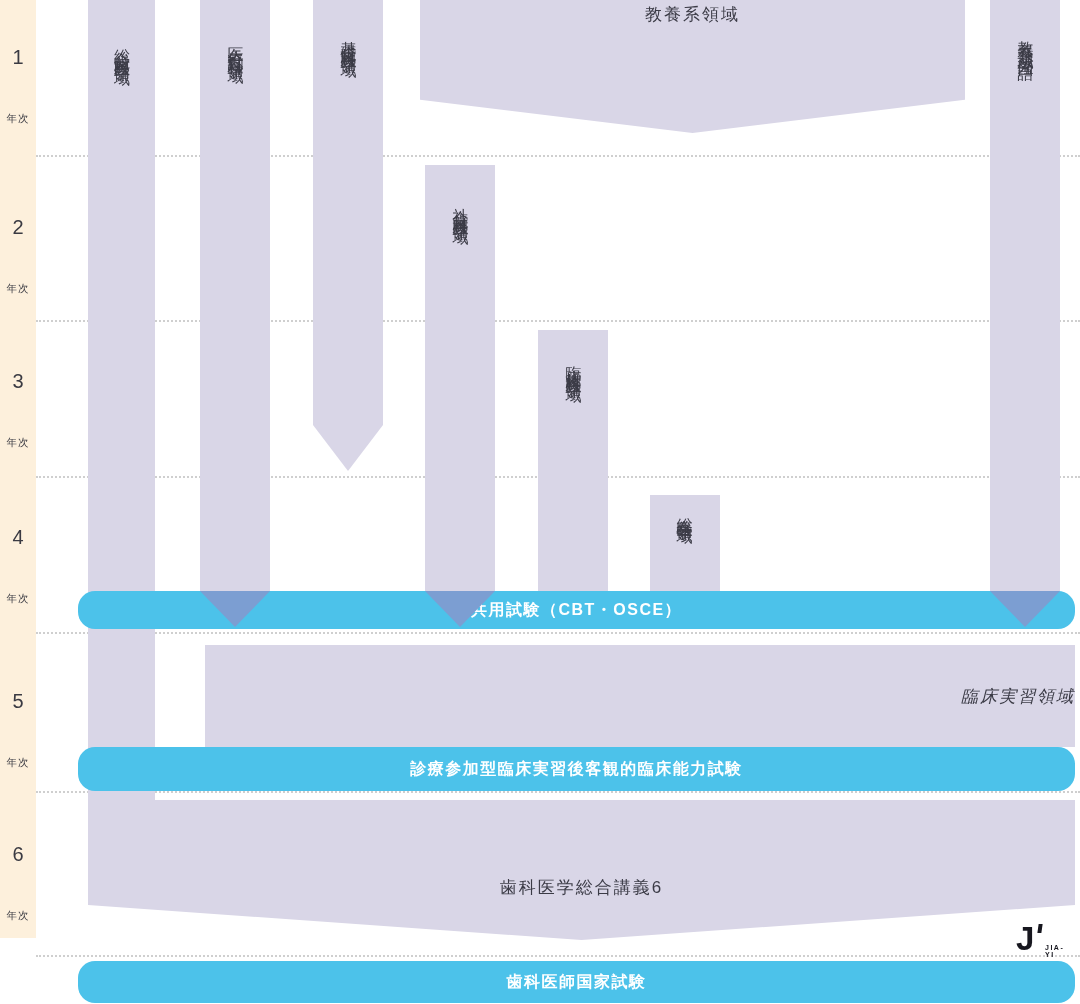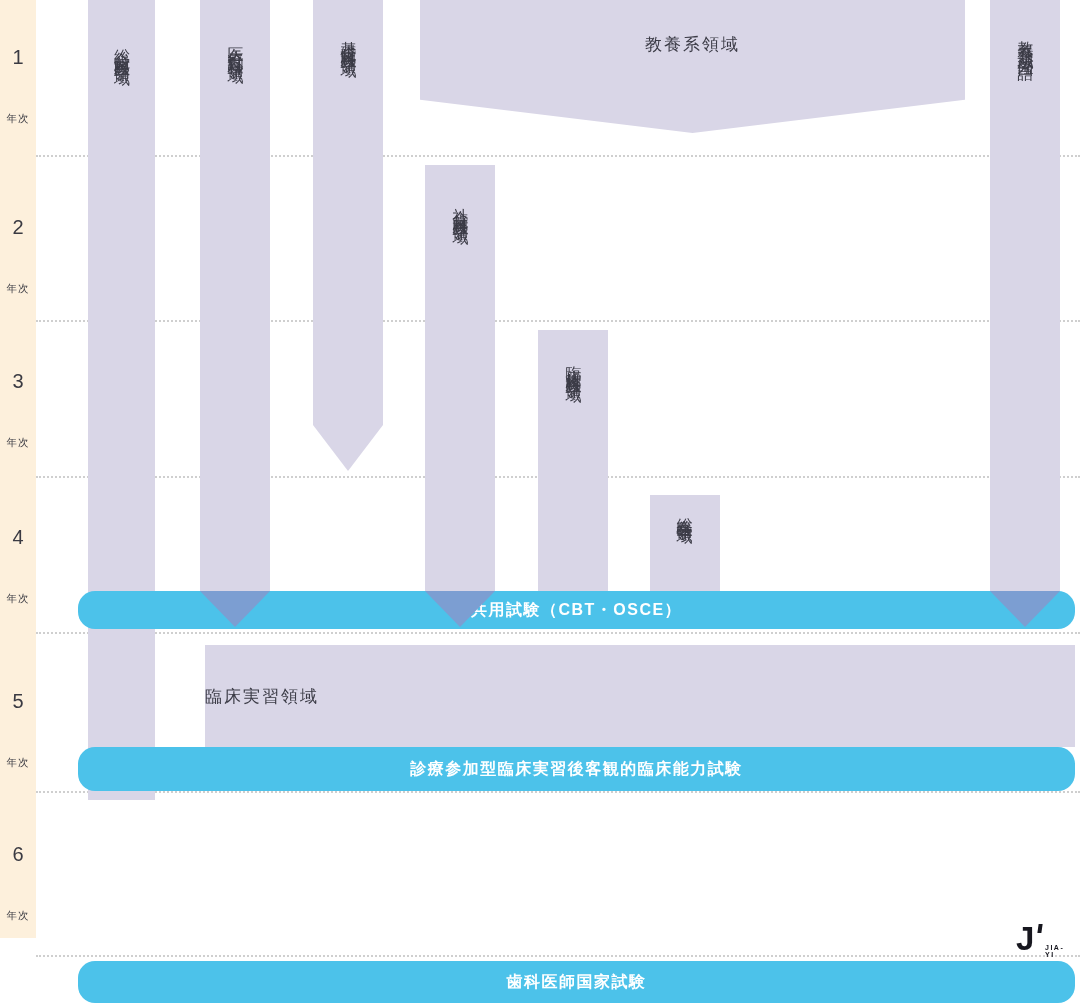--- a/index.html
+++ b/index.html
@@ -20,21 +20,21 @@
 
   .tip { position:absolute; clip-path:polygon(0 0,100% 0,50% 100%); }
   .tip.lav { background:var(--lavender,#d9d6e7); z-index:2; }
   .tip.blue { background:var(--arrow-tip,#7c9ed2); z-index:4; }
 
   .chevron-block { position:absolute; background:var(--lavender,#d9d6e7); clip-path:polygon(0 0,100% 0,100% 75%,50% 100%,0 75%); z-index:2; }
   .center-text { width:100%; text-align:center; }
   .hlabel { color:#3b3b46; font-weight:500; font-size:17px; letter-spacing:2px; }
   .hlabel.small { font-size:16px; }
 
-  .block { position:absolute; background:var(--lavender,#d9d6e7); z-index:2; display:flex; align-items:center; justify-content:flex-start; }
+  .block { position:absolute; background:var(--lavender,#d9d6e7); z-index:2; display:flex; align-items:center; justify-content:flex-end;font-style:italic; }
 
   .exam { position:absolute; background:var(--cyan,#4cc2ea); z-index:3; display:flex; align-items:center; justify-content:center;border-radius:17px; }
   .exam-label { position:relative; z-index:5; color:#ffffff; font-size:16px; font-weight:600; letter-spacing:1.5px; }
 
   .logo { position:absolute; left:1008px; top:922px; width:64px; height:42px; z-index:6; color:#17171f; }
   .logo-j { position:absolute; left:8px; top:0; font-size:33px; font-weight:700; line-height:1; }
   .logo-tick { position:absolute; left:30px; top:2px; width:4px; height:9px; background:#17171f; transform:skewX(-8deg); }
   .logo-text { position:absolute; left:37px; top:22px; font-size:7px; letter-spacing:1.5px; font-weight:600; }
 </style>
 </head>
@@ -84,21 +84,21 @@
     <span class="vlabel">医療行動科学領域</span>
   </div>
   <div class="tip blue" style="left:200px;top:591px;width:70px;height:36px"></div>
 
   <div class="band" style="left:313px;top:0;width:70px;height:425px;padding-top:28px">
     <span class="vlabel">基礎歯科医学領域</span>
   </div>
   <div class="tip lav" style="left:313px;top:425px;width:70px;height:46px"></div>
 
   <div class="chevron-block" style="left:420px;top:0;width:545px;height:133px">
-    <div class="center-text" style="padding-top:30px;line-height:1.75">
+    <div class="center-text" style="line-height:1.75">
       <div class="hlabel">教養系領域</div>
     </div>
   </div>
 
   <div class="band" style="left:425px;top:165px;width:70px;height:426px;padding-top:30px">
     <span class="vlabel">社会歯科医学領域</span>
   </div>
   <div class="tip blue" style="left:425px;top:591px;width:70px;height:36px"></div>
 
   <div class="band" style="left:538px;top:330px;width:70px;height:261px;padding-top:23px">
@@ -119,20 +119,25 @@
   </div>
 
   <div class="block" style="left:205px;top:645px;width:870px;height:102px">
     <span class="hlabel">臨床実習領域</span>
   </div>
 
   <div class="exam" style="left:78px;top:747px;width:997px;height:44px">
     <span class="exam-label">診療参加型臨床実習後客観的臨床能力試験</span>
   </div>
 
+  <div class="chevron-block" style="left:88px;top:800px;width:987px;height:140px">
+    <div class="center-text" style="padding-top:76px">
+      <span class="hlabel">歯科医学総合講義6</span>
+    </div>
+  </div>
 
   <div class="logo">
     <span class="logo-j">J</span>
     <span class="logo-tick"></span>
     <span class="logo-text">JIA-YI</span>
   </div>
 
   <div class="exam" style="left:78px;top:961px;width:997px;height:42px">
     <span class="exam-label">歯科医師国家試験</span>
   </div>

